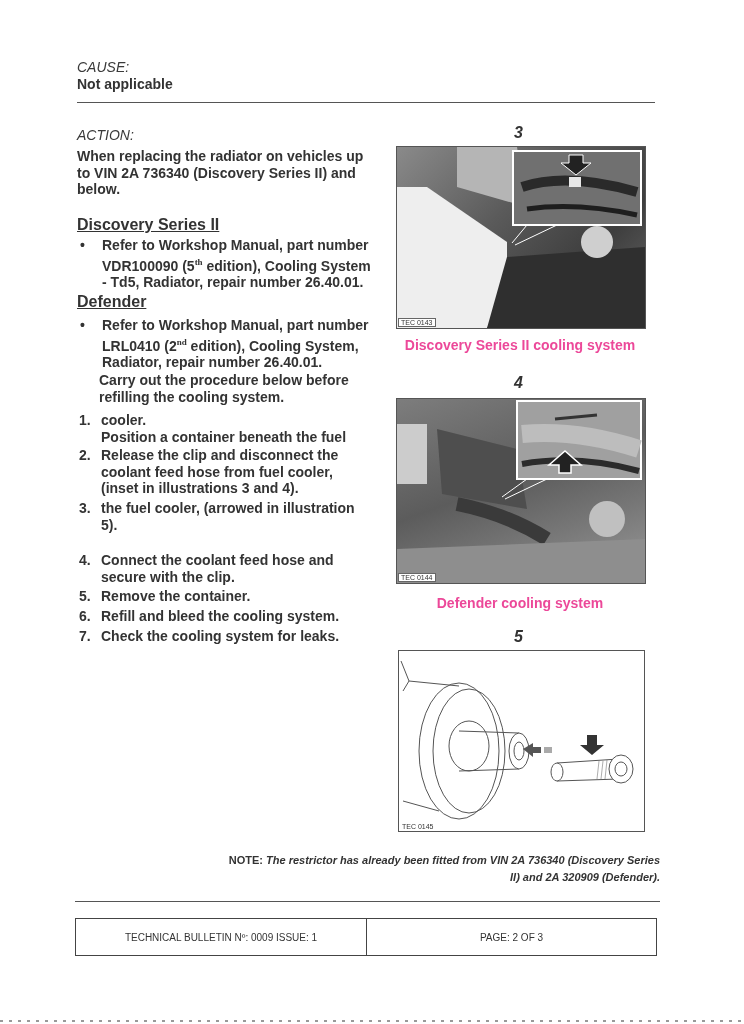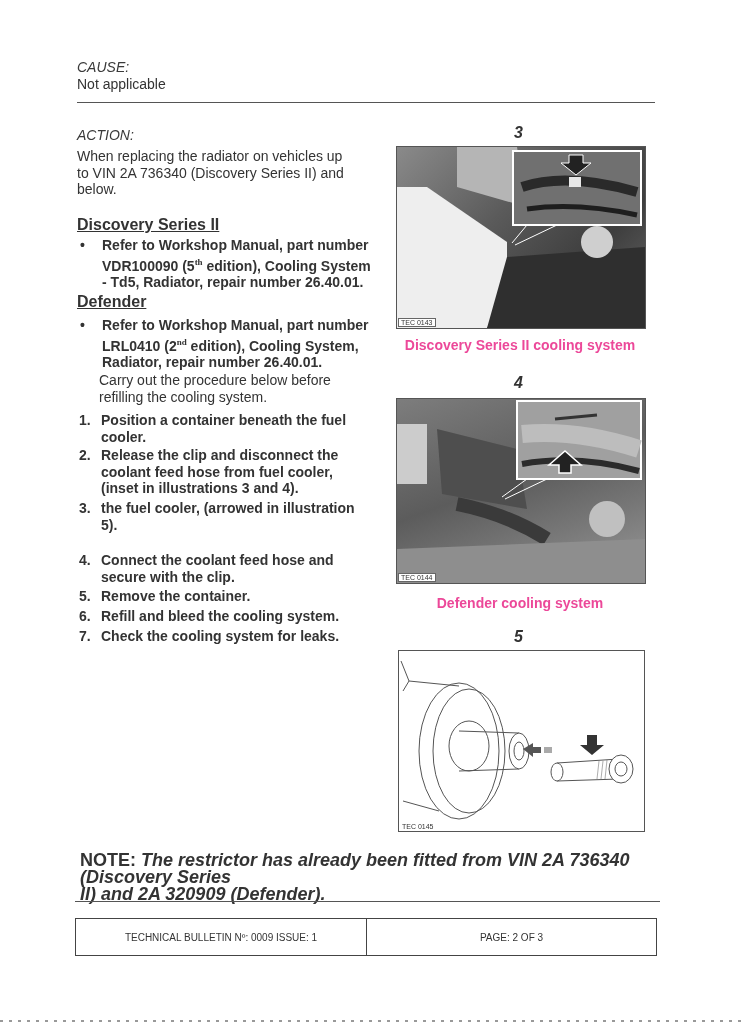--- a/index.html
+++ b/index.html
@@ -2,21 +2,21 @@
 <html><head>
 <meta charset="utf-8">
 <style>
   html, body { margin: 0; padding: 0; }
   body {
     width: 744px; height: 1024px; background: #ffffff; position: relative; overflow: hidden;
     font-family: "Liberation Sans", sans-serif; color: #333333;
   }
   .abs { position: absolute; }
   .italic-label { font-style: italic; font-size: 14px; color: #3a3a3a; }
-  .bold { font-weight: normal; font-size: 14px; color: #333; line-height: 16.5px; }
+  .bold { font-weight: bold; font-size: 14px; color: #333; line-height: 16.5px; }
   .rule { position: absolute; height: 1px; background: #555; }
   .sub-head { font-weight: bold; font-size: 16px; text-decoration: underline; color: #333; }
   .bullet-row { position: absolute; display: flex; font-weight: bold; font-size: 14px; line-height: 16.5px; color: #333; }
   .bullet-row .dot { width: 22px; flex: none; padding-left: 3px; }
   .step { position: absolute; display: flex; font-weight: bold; font-size: 14px; line-height: 16.5px; color: #333; }
   .step .num { width: 22px; flex: none; }
   .fig-num { position: absolute; font-weight: bold; font-style: italic; font-size: 16px; color: #333; }
   .fig-caption { position: absolute; font-weight: bold; font-size: 14px; color: #ec4899; text-align: center; }
   .photo { position: absolute; border: 1px solid #555; overflow: hidden; }
   .tec { position: absolute; left: 1px; bottom: 1px; font-size: 7px; background: #fff; color: #333; padding: 0 2px; border: 1px solid #666; }
@@ -58,22 +58,22 @@
   </div>
 </div>
 <div class="abs bold" style="left:99px; top:372px;">
   <div>Carry out the procedure below before</div>
   <div>refilling the cooling system.</div>
 </div>
 
 <div class="step" style="left:79px; top:412px;">
   <span class="num">1.</span>
   <div>
+      <div>cooler.</div>
       <div>Position a container beneath the fuel</div>
-      <div>cooler.</div>
     </div>
 </div>
 <div class="step" style="left:79px; top:447px;">
   <span class="num">2.</span>
   <div>
       <div>Release the clip and disconnect the</div>
       <div>coolant feed hose from fuel cooler,</div>
       <div>(inset in illustrations 3 and 4).</div>
     </div>
 </div>
@@ -172,21 +172,21 @@
       <line x1="204" y1="110" x2="202" y2="128"></line>
       <line x1="208" y1="109" x2="206" y2="128"></line>
     </g>
     <path d="M124 98 L134 92 L134 96 L142 96 L142 102 L134 102 L134 106 Z" fill="#555"></path>
     <rect x="145" y="96" width="8" height="6" fill="#aaa"></rect>
     <path d="M188 84 L198 84 L198 94 L205 94 L193 104 L181 94 L188 94 Z" fill="#333"></path>
   </svg>
   <span class="tec" style="border:none;">TEC 0145</span>
 </div>
 
-<div class="abs" style="left:80px; top:852px; width:580px; font-size:18px; line-height:17px; color:#333;">
+<div class="abs" style="left:80px; top:852px; width:580px; font-size:11px; line-height:17px; color:#333;text-align:right;">
   <div><b>NOTE:</b><i style="font-weight:bold"> The restrictor has already been fitted from VIN 2A 736340 (Discovery Series</i></div>
   <div><i style="font-weight:bold">II) and 2A 320909 (Defender).</i></div>
 </div>
 <div class="rule" style="left:75px; top:901px; width:585px;"></div>
 
 <div class="footer-box">
   <div class="footer-cell" style="width:290px; border-right:1px solid #444;">TECHNICAL BULLETIN Nº: 0009  ISSUE: 1</div>
   <div class="footer-cell" style="flex:1;">PAGE: 2 OF 3</div>
 </div>
 

